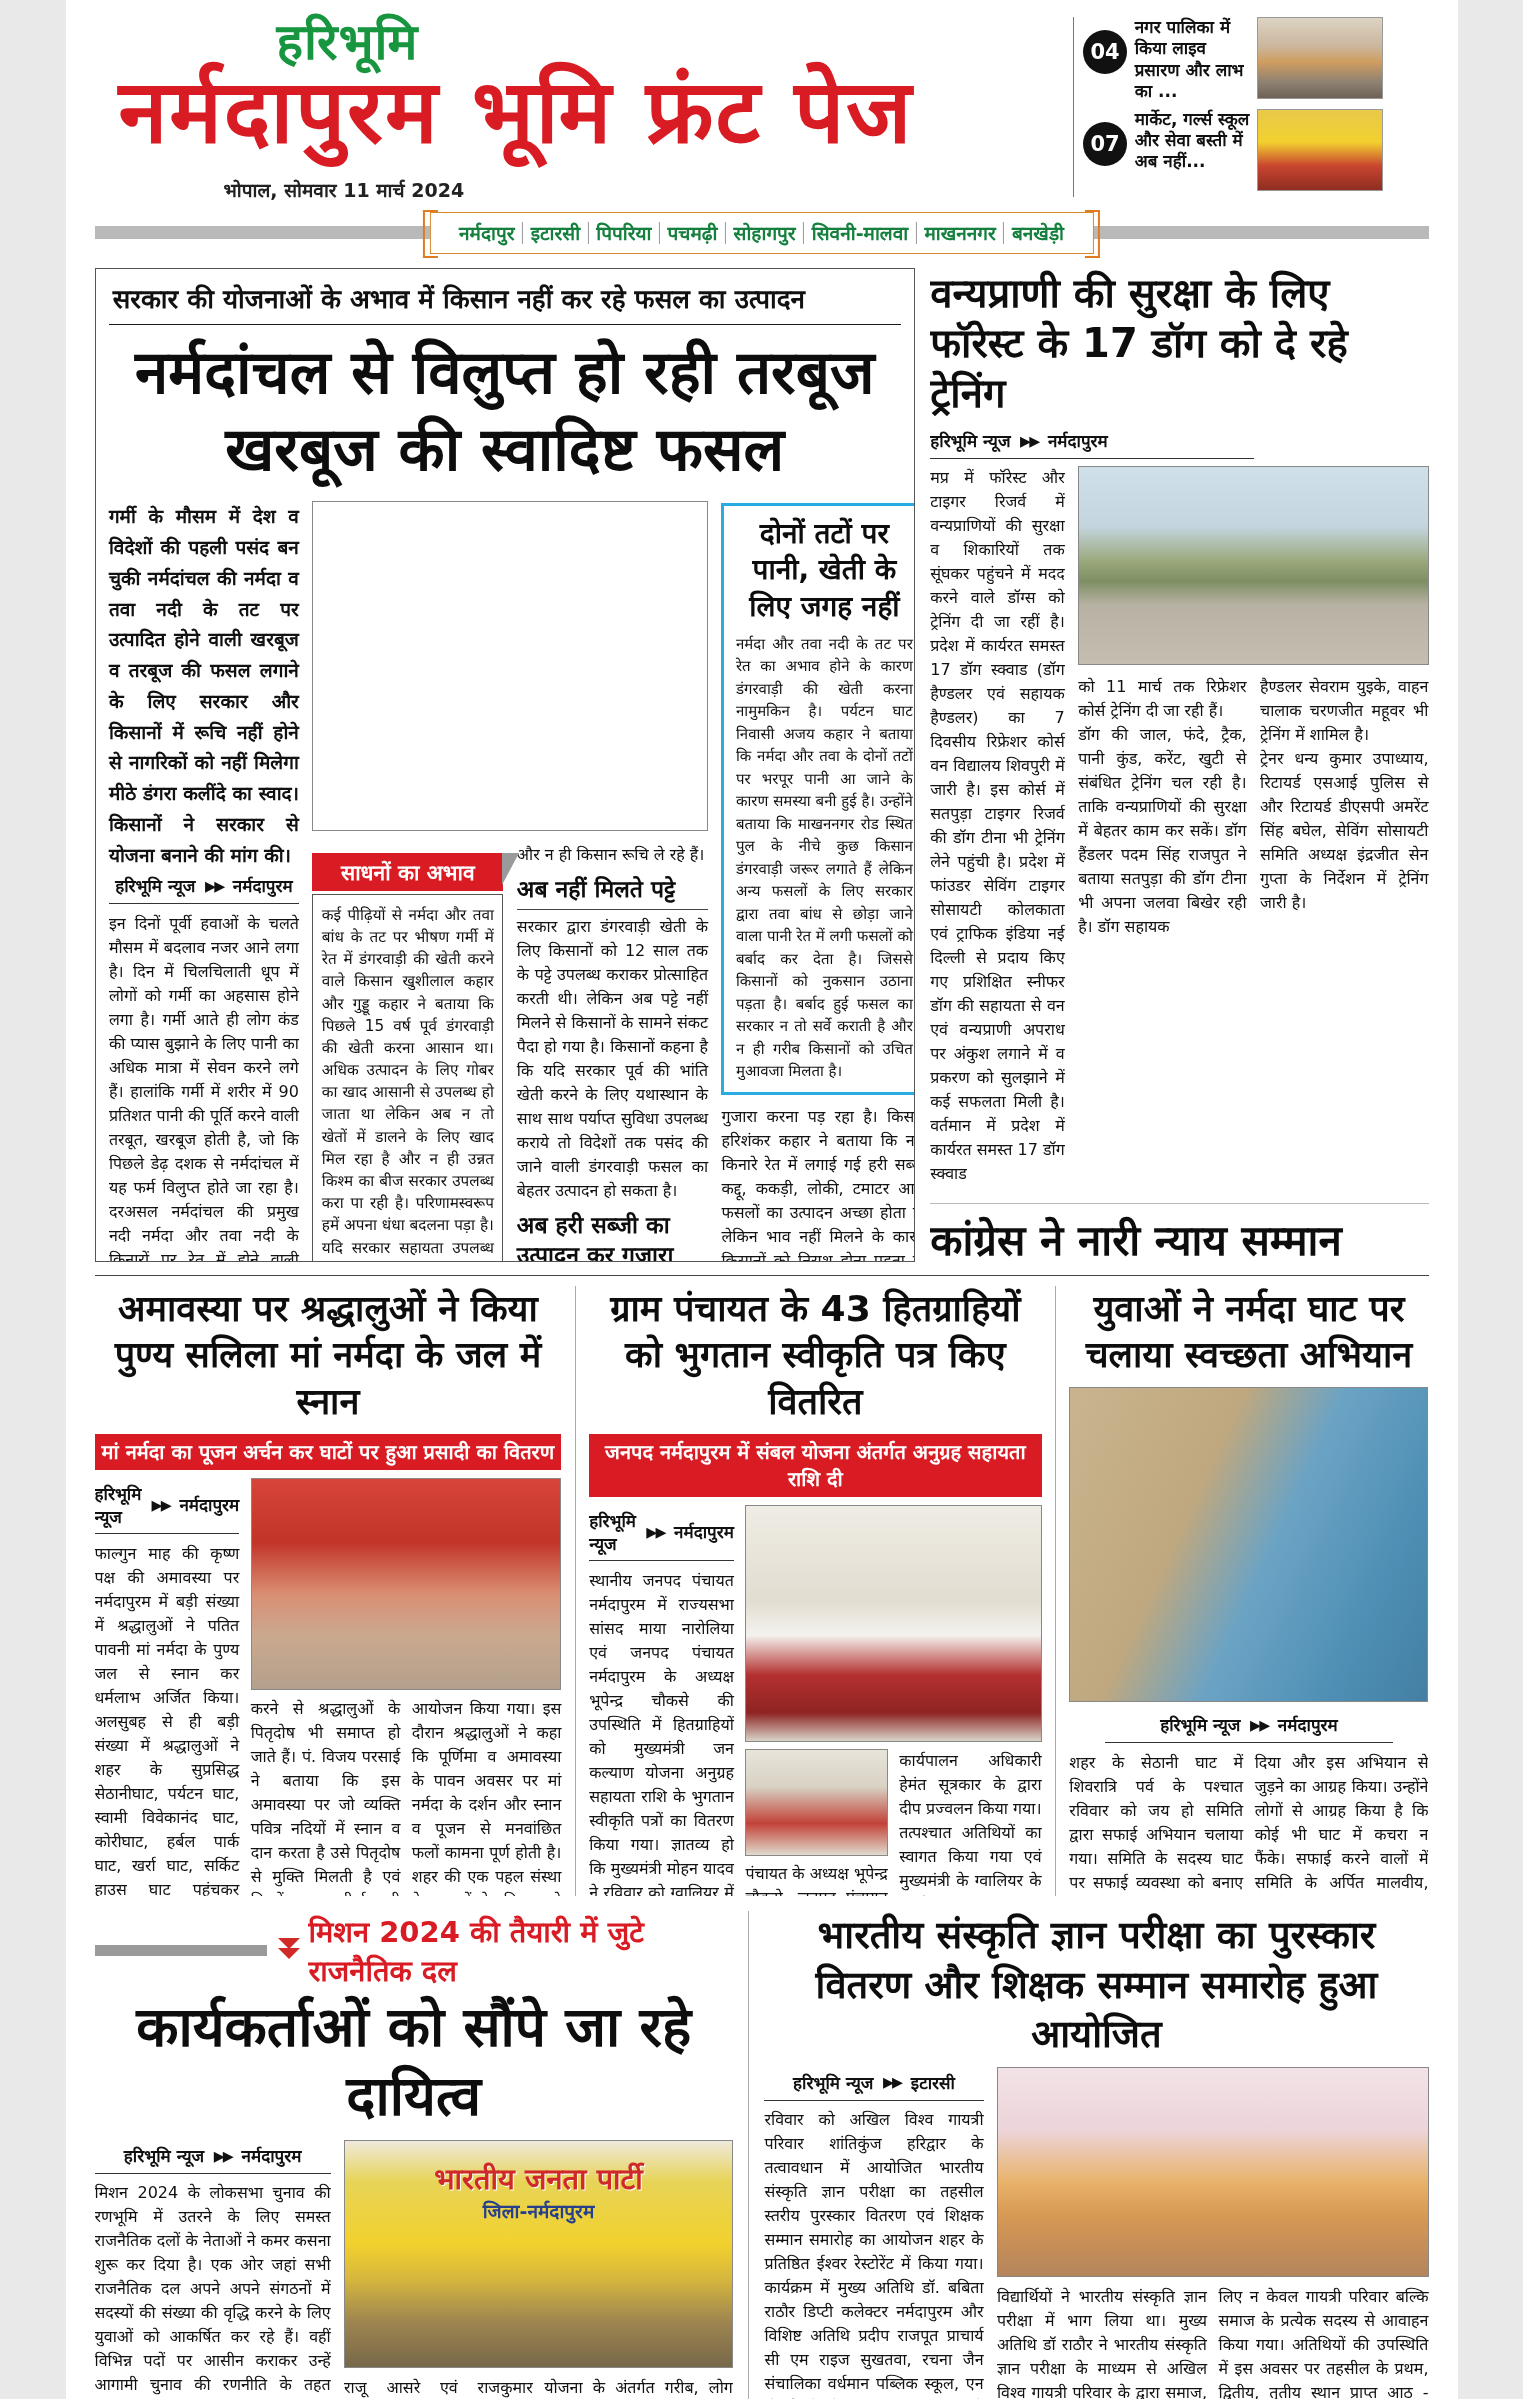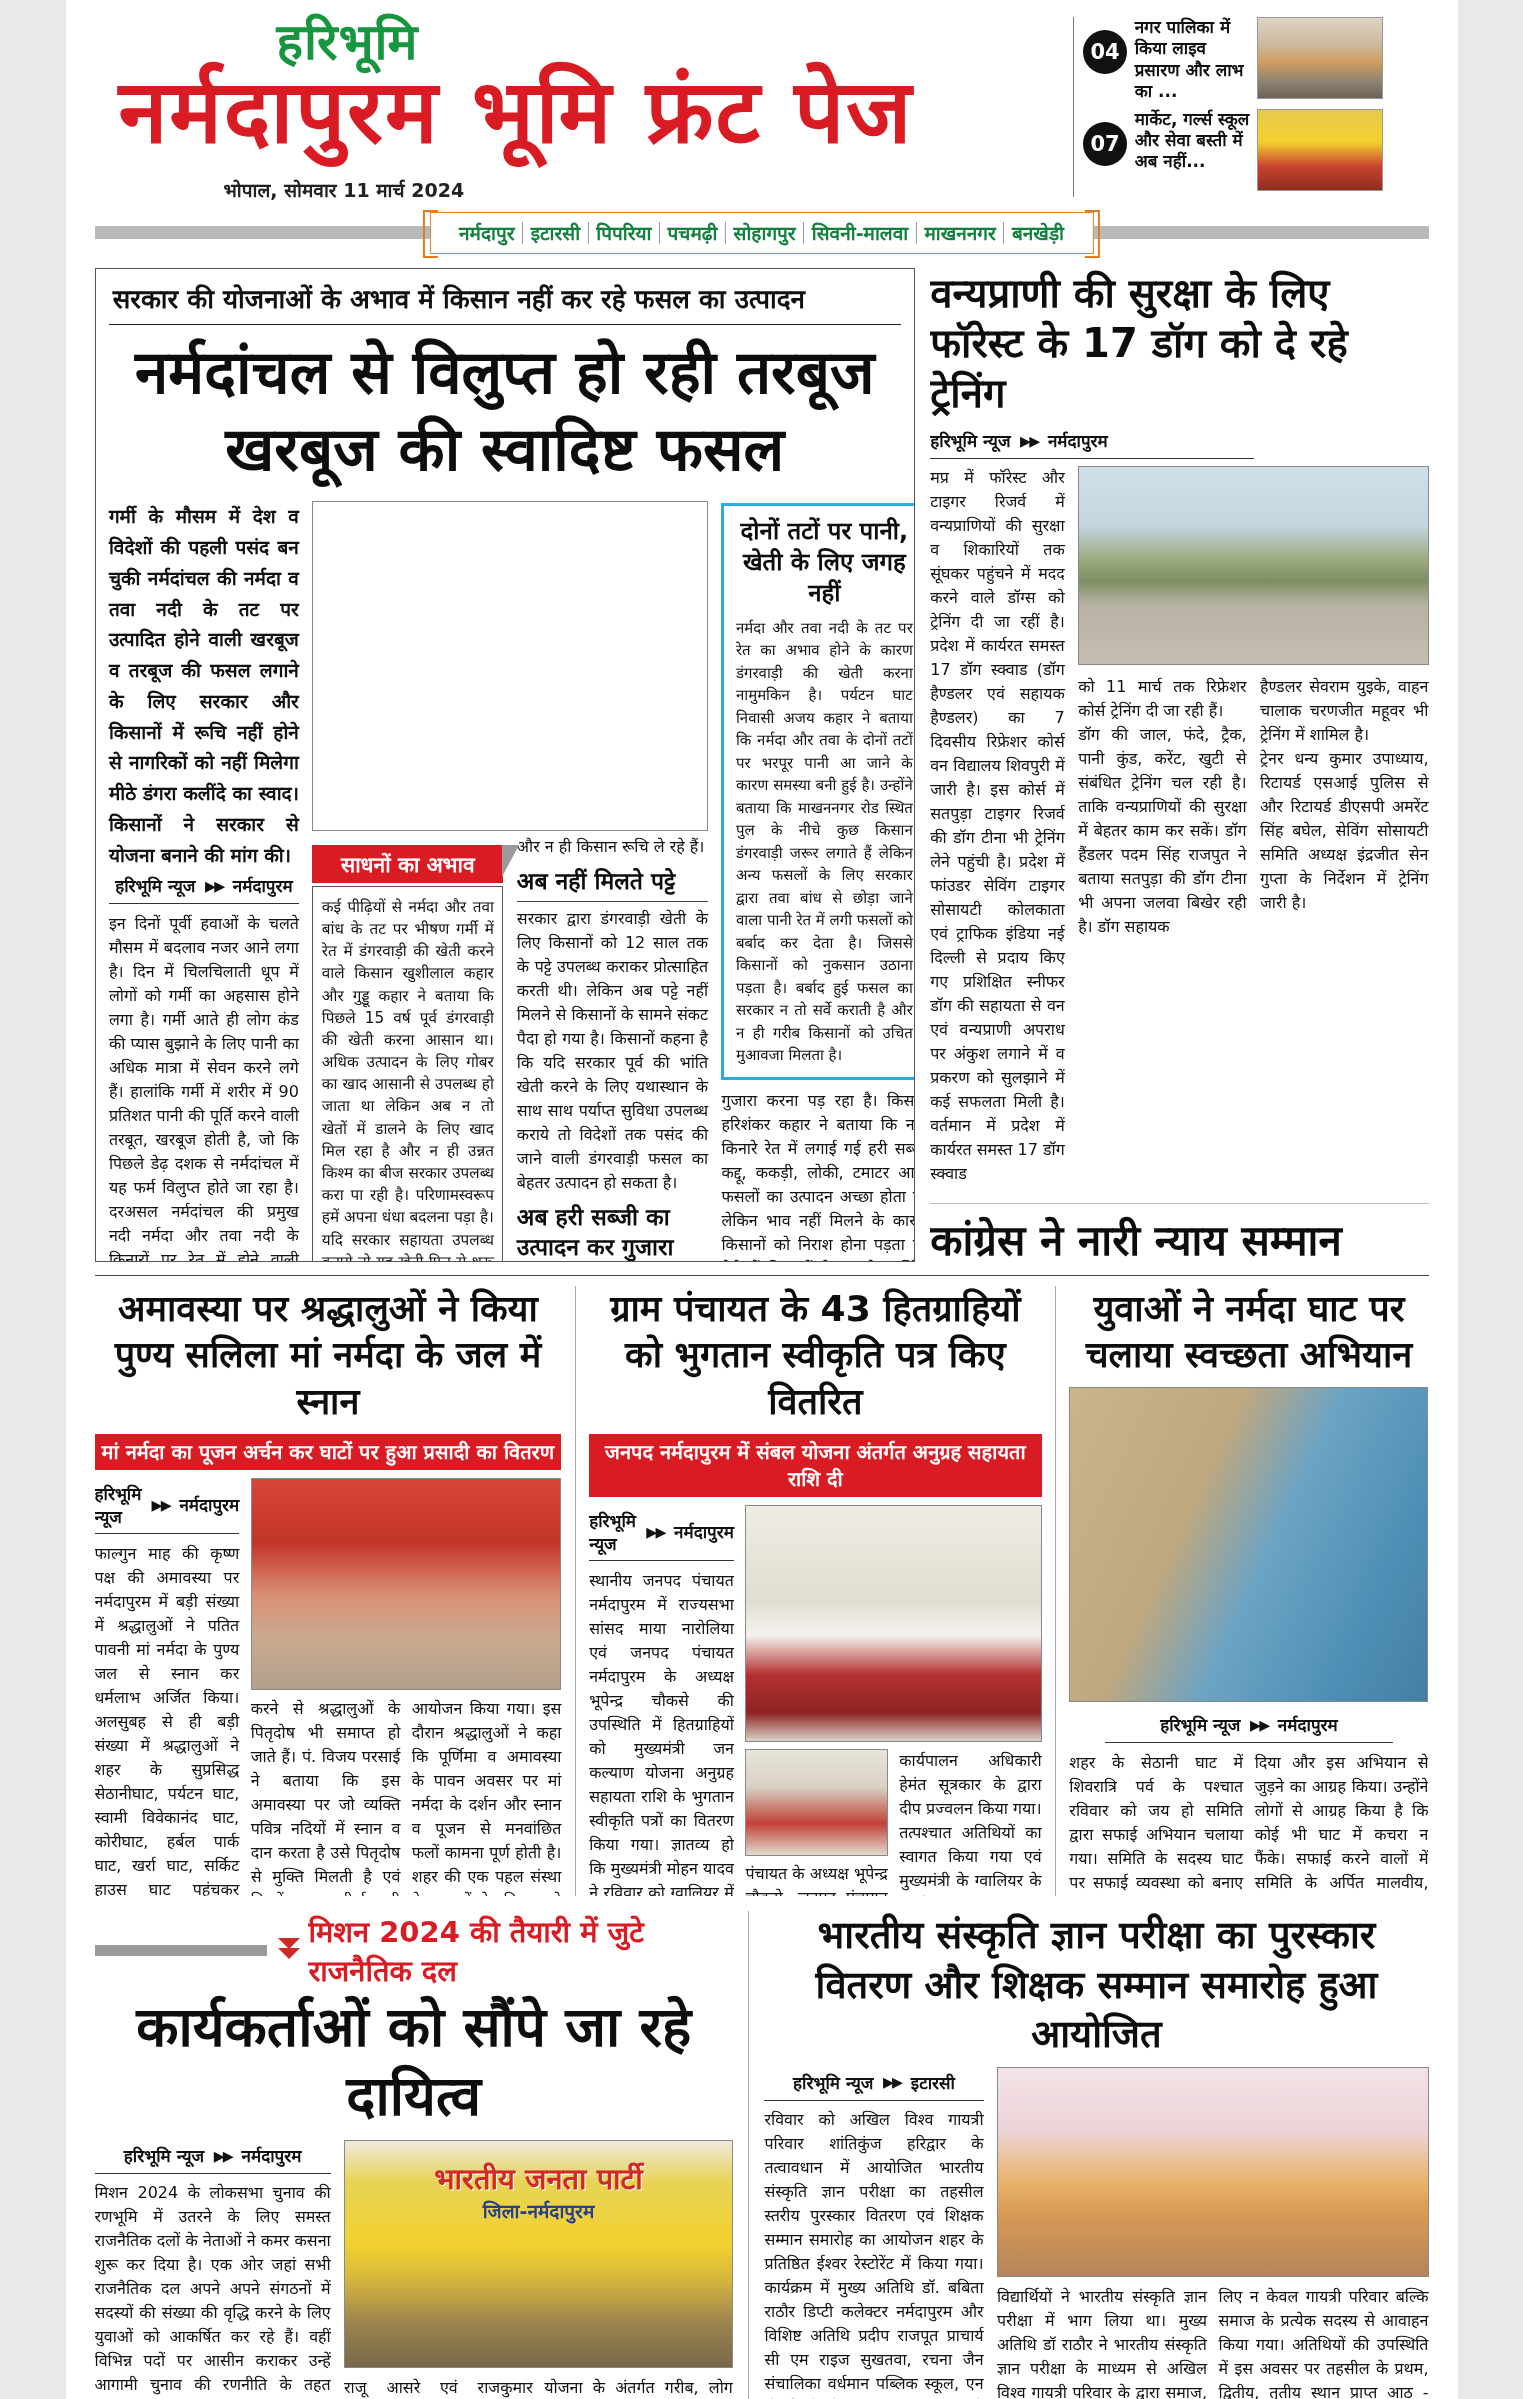--- a/index.html
+++ b/index.html
@@ -45,24 +45,24 @@
   
   .lead-story { border:1.9px solid #555; padding:9.6px 13.4px; overflow:hidden; }
   .kicker { font-size:26px; font-weight:700; border-bottom:1.9px solid #1a1a1a; padding:1.9px 3.8px 7.6px 3.8px; }
   .lead-h1 { font-size:60px; line-height:1.28; text-align:center; padding:9.6px 0 13.4px 0; }
   .lead-cols { display:grid; grid-template-columns: 24% 50% 26%; gap:13.4px; }
   .intro { font-size:19px; font-weight:700; line-height:1.62; text-align:justify; }
   .photo-river { height:330px; background:linear-gradient(180deg,#b9c6b2 0%,#e3c7a4 10%,#d9b械 0%,#d9b48b 22%,#a8b97c 38%,#8ba883 48%,#96aec5 58%,#b4a37f 72%,#cf9d6a 86%,#b98f62 100%); }
   .redbox-head { background:#d91c24; color:#fff; font-size:21px; font-weight:800; text-align:center; padding:4.8px 3.8px; position:relative; margin-top:9.6px; }
   .redbox-head:after { content:""; position:absolute; right:-15.3px; top:0; border-left:17px solid #9a9a9a; border-bottom:32.5px solid transparent; }
   .redbox-body { border:1.9px solid #555; padding:8.6px; font-size:15.3px; line-height:1.45; text-align:justify; margin-top:3.8px; }
-  .bc-cols { display:grid; grid-template-columns:1fr 1fr; gap:13.4px; margin-top:4px; }
+  .bc-cols { display:grid; grid-template-columns:1fr 1fr; gap:13.4px; margin-top:12px; }
   .subhead { font-size:23px; font-weight:800; border-bottom:1.9px solid #444; padding:7.6px 0 3.8px 0; margin-bottom:5.7px; line-height:1.3; }
   .bluebox { border:3.8px solid #2aabe1; padding:9.6px 11.5px; margin-top:1.9px; }
-  .bluebox h3 { font-size:24px; text-align:center; line-height:1.3; margin-bottom:7.6px; }
+  .bluebox h3 { font-size:28px; text-align:center; line-height:1.3; margin-bottom:7.6px; }
   .bluebox .body-txt { font-size:15px; }
   .quotebox { margin-top:11.5px; border-top:1.9px solid #9a9a9a; padding-top:7.6px; }
   .q-head { display:flex; align-items:center; gap:9.6px; justify-content:center; font-size:22px; font-weight:800; margin-bottom:5.7px; }
   .q-icon { width:38px; height:29px; position:relative; flex:0 0 38px; }
   .q-icon:before, .q-icon:after { content:"❛"; position:absolute; width:25px; height:25px; border:2.9px solid #d91c24; border-radius:50%; color:#d91c24; font-size:23px; line-height:25px; text-align:center; }
   .q-icon:before { left:0; top:0; }
   .q-icon:after { left:12.4px; top:2.9px; background:#fff; }
 
   
   .right-col { overflow:hidden; display:flex; flex-direction:column; }

